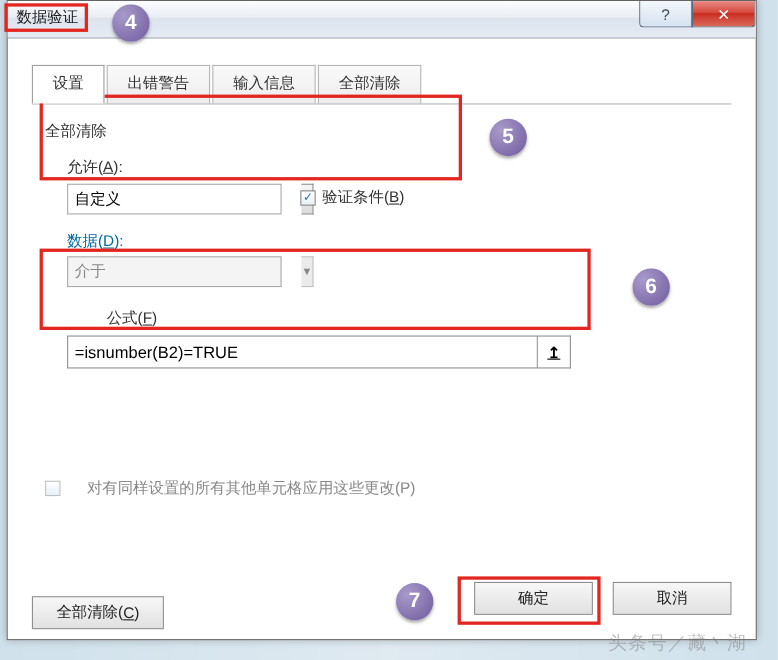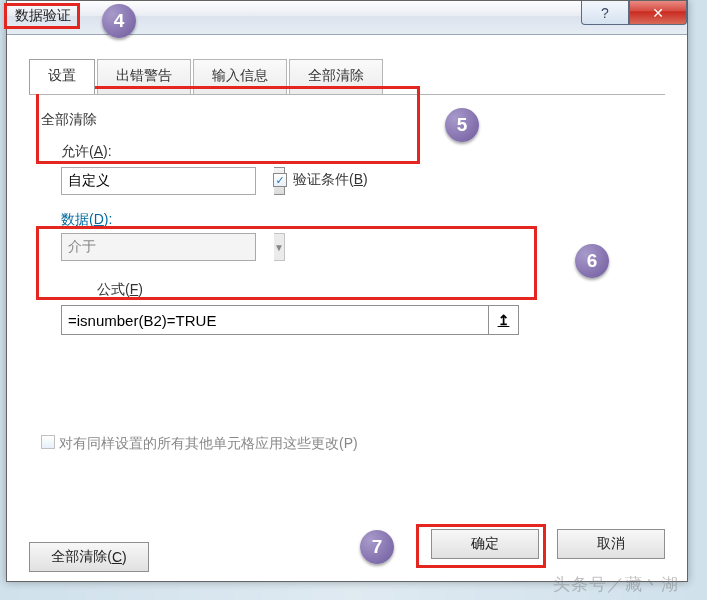--- a/index.html
+++ b/index.html
@@ -32,21 +32,21 @@
   .sel.disabled input { background:#f4f4f4; color:#888; }
   .sel.disabled .arrow { background:#ebebeb; border-color:#c4c4c4; color:#888; }
   .chk-ignore { position:absolute; left:244px; top:66px; display:flex; align-items:center; gap:6px; }
   .chk-box { width:14px; height:14px; border:1px solid #8a8a8a; background:linear-gradient(#fff,#e8f0f8); display:flex; align-items:center; justify-content:center; font-size:11px; color:#2a6fb5; line-height:1; }
   .data-label { position:absolute; left:32px; top:106px; }
   .data-select { position:absolute; left:32px; top:128px; width:190px; height:44px; }
   .formula-label { position:absolute; left:32px; top:176px;margin-left:36px; }
   .formula-row { position:absolute; left:32px; top:200px; width:458px; height:30px; display:flex; }
   .formula-row input { flex:1; height:30px; border:1px solid #909090; padding:0 6px; font-size:15px; }
   .ref-btn { width:30px; height:30px; border:1px solid #909090; border-left:none; background:#fff; display:flex; align-items:center; justify-content:center; font-size:14px; font-weight:bold; text-decoration:underline; }
-  .chk-apply { position:absolute; left:12px; top:330px; display:flex; align-items:flex-start; gap:4px; color:#888; }
+  .chk-apply { position:absolute; left:12px; top:330px; display:flex; align-items:center; gap:24px; color:#888; }
   .chk-apply .chk-box { border-color:#c0c0c0; }
 
   
   .redbox { position:absolute; border:3px solid #e3261f; pointer-events:none; }
   .redbox5 { left:36px; top:86px; width:384px; height:78px; }
   .redbox6 { left:36px; top:226px; width:501px; height:74px; }
   .redbox7 { left:416px; top:524px; width:130px; height:44px; }
 
   
   .badge { position:absolute; width:34px; height:34px; border-radius:50%; background:radial-gradient(circle at 30% 30%, #a89acb, #6f5a9d); color:#fff; font-size:19px; font-weight:bold; display:flex; align-items:center; justify-content:center; box-shadow:0 2px 3px rgba(0,0,0,.35); }

